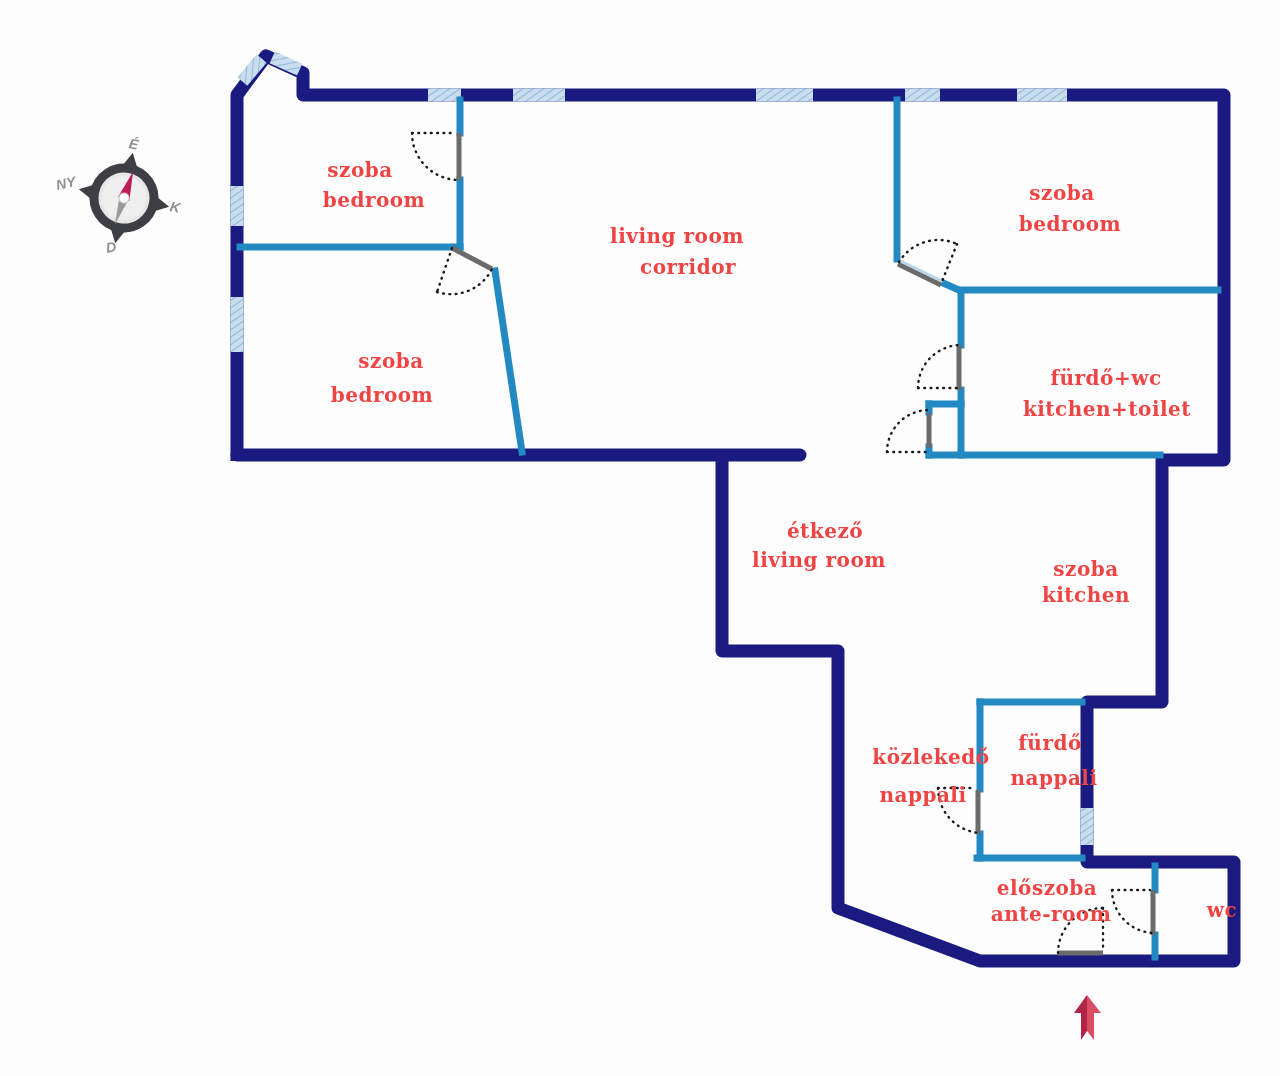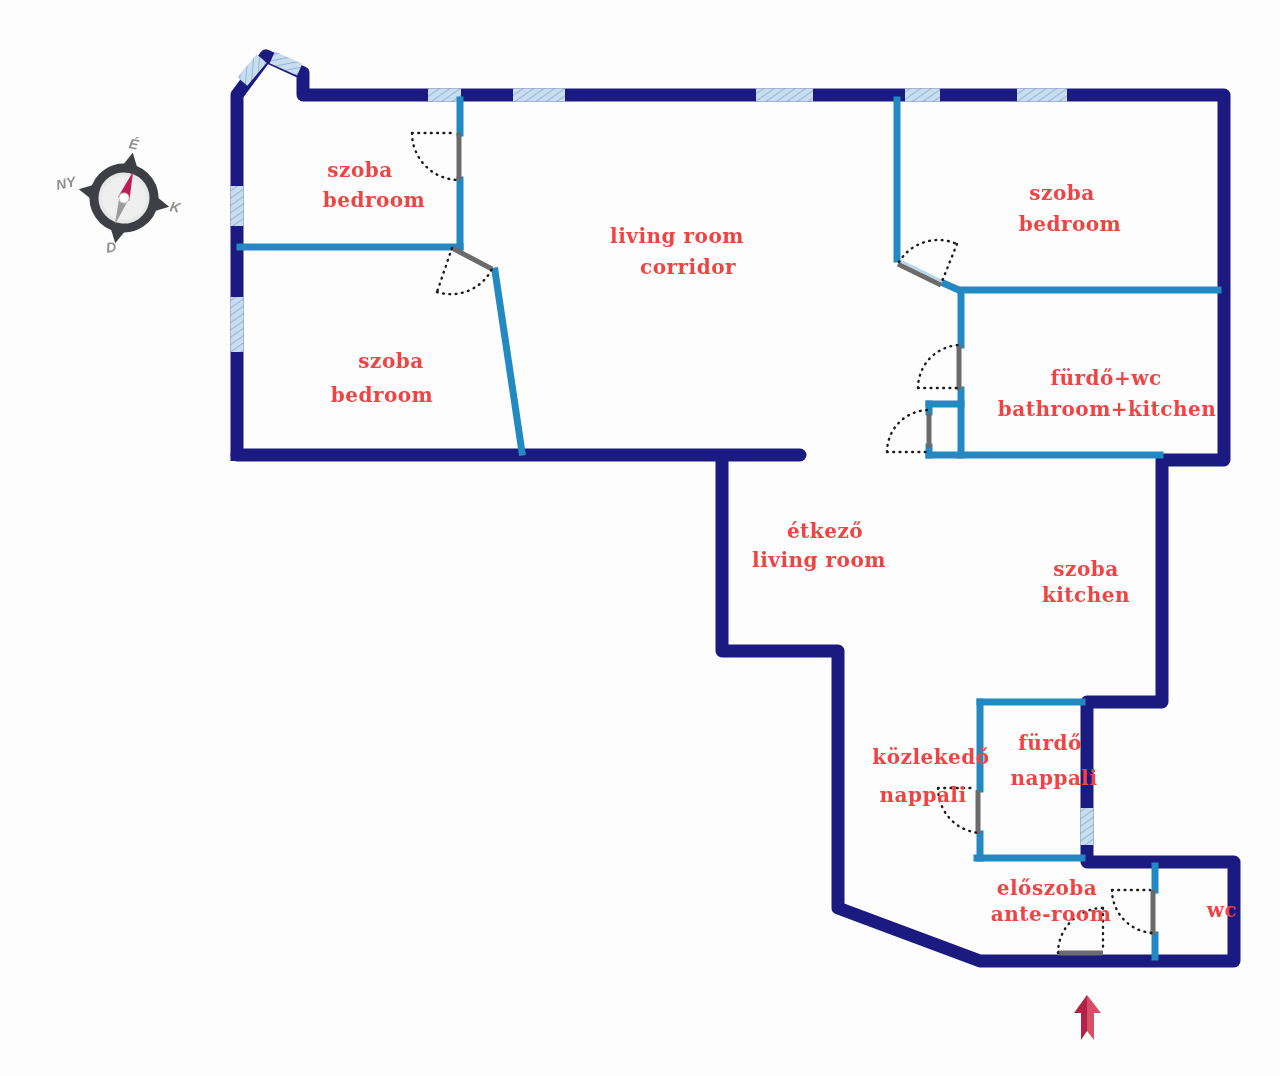--- a/index.html
+++ b/index.html
@@ -120,21 +120,21 @@
   <span class="lbl" style="left:655px;top:224px">living room</span>
   <span class="lbl" style="left:666px;top:255px">corridor</span>
 
   <span class="lbl" style="left:1040px;top:181px">szoba</span>
   <span class="lbl" style="left:1048px;top:212px">bedroom</span>
 
   <span class="lbl" style="left:369px;top:349px">szoba</span>
   <span class="lbl" style="left:360px;top:383px">bedroom</span>
 
   <span class="lbl" style="left:1084px;top:366px">fürdő+wc</span>
-  <span class="lbl" style="left:1085px;top:397px">bathroom+kitchen</span>
+  <span class="lbl" style="left:1085px;top:397px">kitchen+toilet</span>
 
   <span class="lbl" style="left:803px;top:519px">étkező</span>
   <span class="lbl" style="left:797px;top:548px">living room</span>
 
   <span class="lbl" style="left:1064px;top:557px">szoba</span>
   <span class="lbl" style="left:1064px;top:583px">kitchen</span>
 
   <span class="lbl" style="left:909px;top:745px">közlekedő</span>
   <span class="lbl" style="left:901px;top:783px">nappali</span>
 

